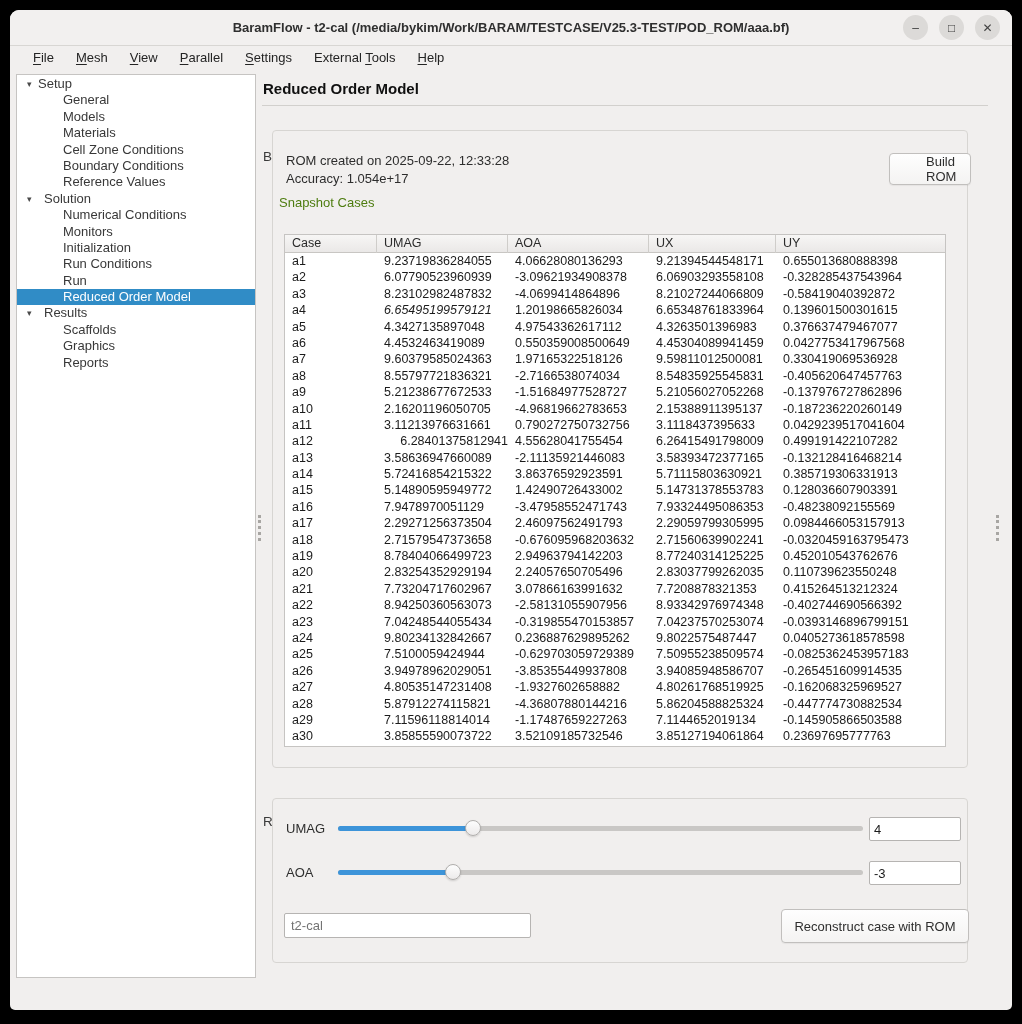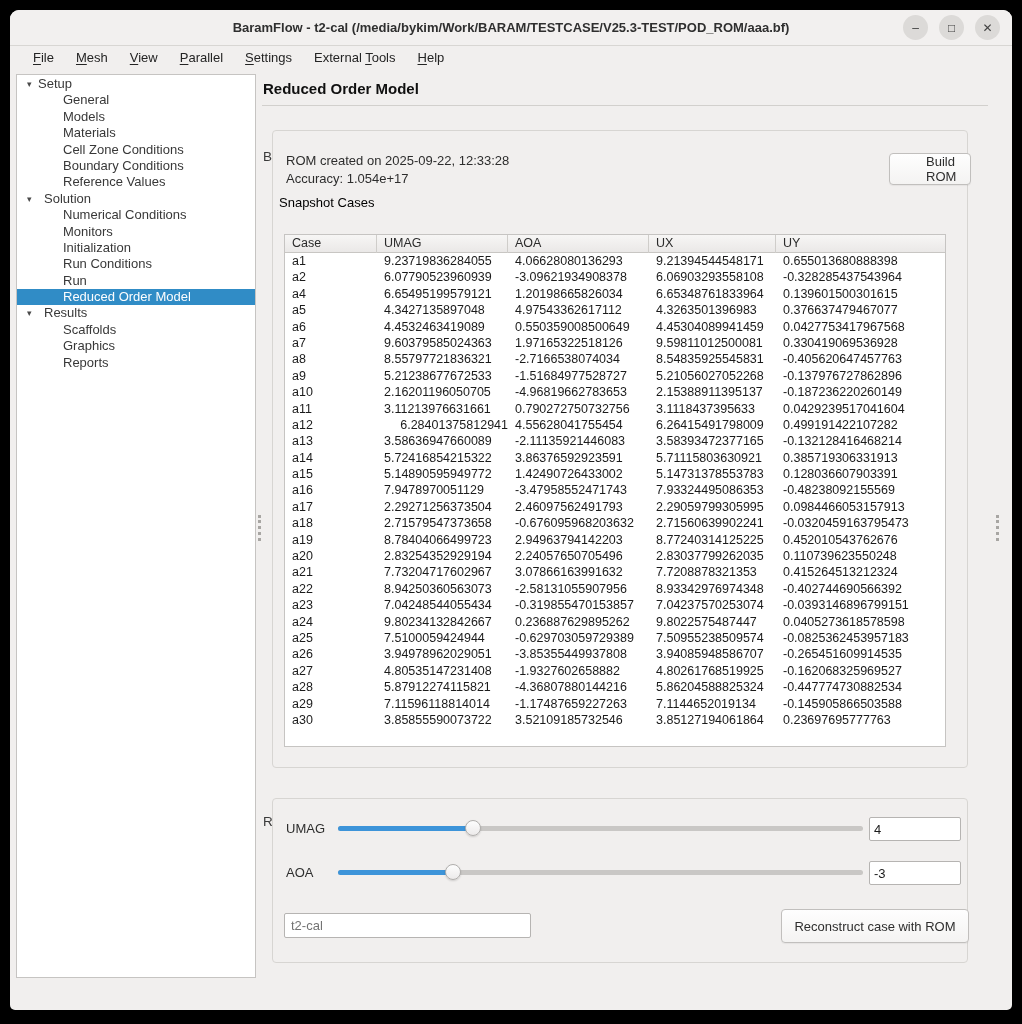--- a/index.html
+++ b/index.html
@@ -50,21 +50,21 @@
 
   .rom-line { position:absolute; left:13px; font-size:13px; color:#2d2d2d; }
   .rom-l1 { top:22px; } .rom-l2 { top:40px; }
 
   .btn { position:absolute; display:flex; align-items:center; justify-content:center;
          font-size:13px; color:#2e2e2e; border:1px solid #c1bfbd; border-radius:4px;
          background:linear-gradient(#fefefe,#f4f3f2); box-shadow:0 1px 1px rgba(0,0,0,0.05); }
   .btn-build { left:616px; top:22px; width:82px; height:32px;padding-left:36px; }
   .btn-recon { left:508px; top:110px; width:188px; height:34px; }
 
-  .snap-label { position:absolute; left:6px; top:64px; font-size:13px; color:#000000; }
+  .snap-label { position:absolute; left:6px; top:64px; font-size:13px; color:#4d7c0f; }
 
   
   .table { position:absolute; left:11px; top:103px; width:662px; height:513px;
            background:#fff; border:1px solid #c6c4c2; overflow:hidden; }
   .t-hdr { display:flex; height:18px; background:linear-gradient(#f7f6f5,#eae8e7);
            border-bottom:1px solid #c8c6c3; }
   .t-hc { display:inline-block; height:18px; line-height:17px; font-size:12.5px; color:#2b2b2b;
           padding-left:7px; border-right:1px solid #cfcdca; overflow:hidden; }
   .t-hc:last-child { border-right:none; }
   .t-row { display:flex; height:16.4px; }
@@ -167,22 +167,29 @@
           <span class="t-c" style="width: 169px;">0.655013680888398</span>
         </div>
         <div class="t-row">
           <span class="t-c" style="width: 92px;">a2</span>
           <span class="t-c" style="width: 131px;">6.07790523960939</span>
           <span class="t-c" style="width: 141px;">-3.09621934908378</span>
           <span class="t-c" style="width: 127px;">6.06903293558108</span>
           <span class="t-c" style="width: 169px;">-0.328285437543964</span>
         </div>
         <div class="t-row">
+          <span class="t-c" style="width: 92px;">a3</span>
+          <span class="t-c" style="width: 131px;">8.23102982487832</span>
+          <span class="t-c" style="width: 141px;">-4.0699414864896</span>
+          <span class="t-c" style="width: 127px;">8.21027244066809</span>
+          <span class="t-c" style="width: 169px;">-0.58419040392872</span>
+        </div>
+        <div class="t-row">
           <span class="t-c" style="width: 92px;">a4</span>
-          <span class="t-c" style="width: 131px;">6.65495199579121</span>
+          <span class="t-c" style="width: 131px; font-style: italic;">6.65495199579121</span>
           <span class="t-c" style="width: 141px;">1.20198665826034</span>
           <span class="t-c" style="width: 127px;">6.65348761833964</span>
           <span class="t-c" style="width: 169px;">0.139601500301615</span>
         </div>
         <div class="t-row">
           <span class="t-c" style="width: 92px;">a5</span>
           <span class="t-c" style="width: 131px;">4.3427135897048</span>
           <span class="t-c" style="width: 141px;">4.97543362617112</span>
           <span class="t-c" style="width: 127px;">4.3263501396983</span>
           <span class="t-c" style="width: 169px;">0.376637479467077</span>

